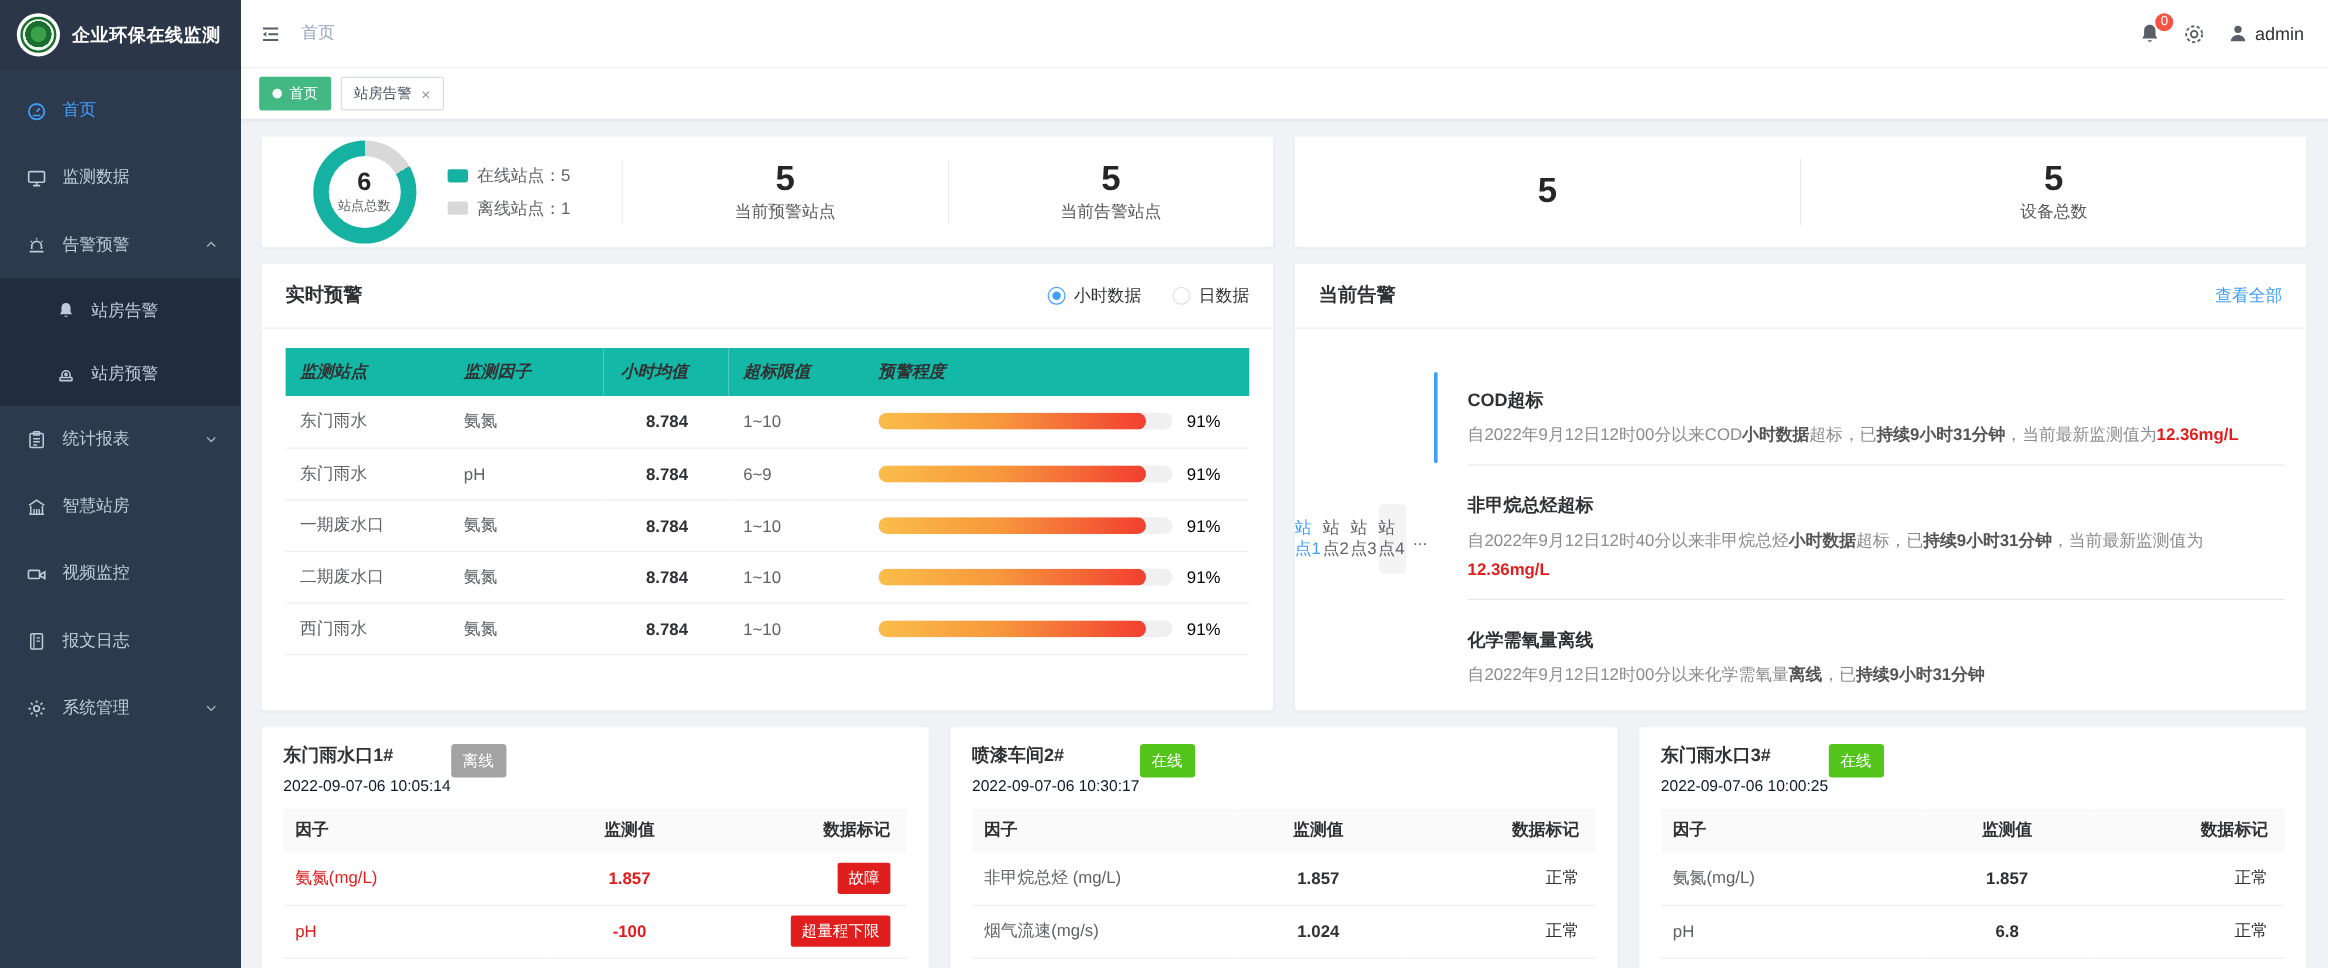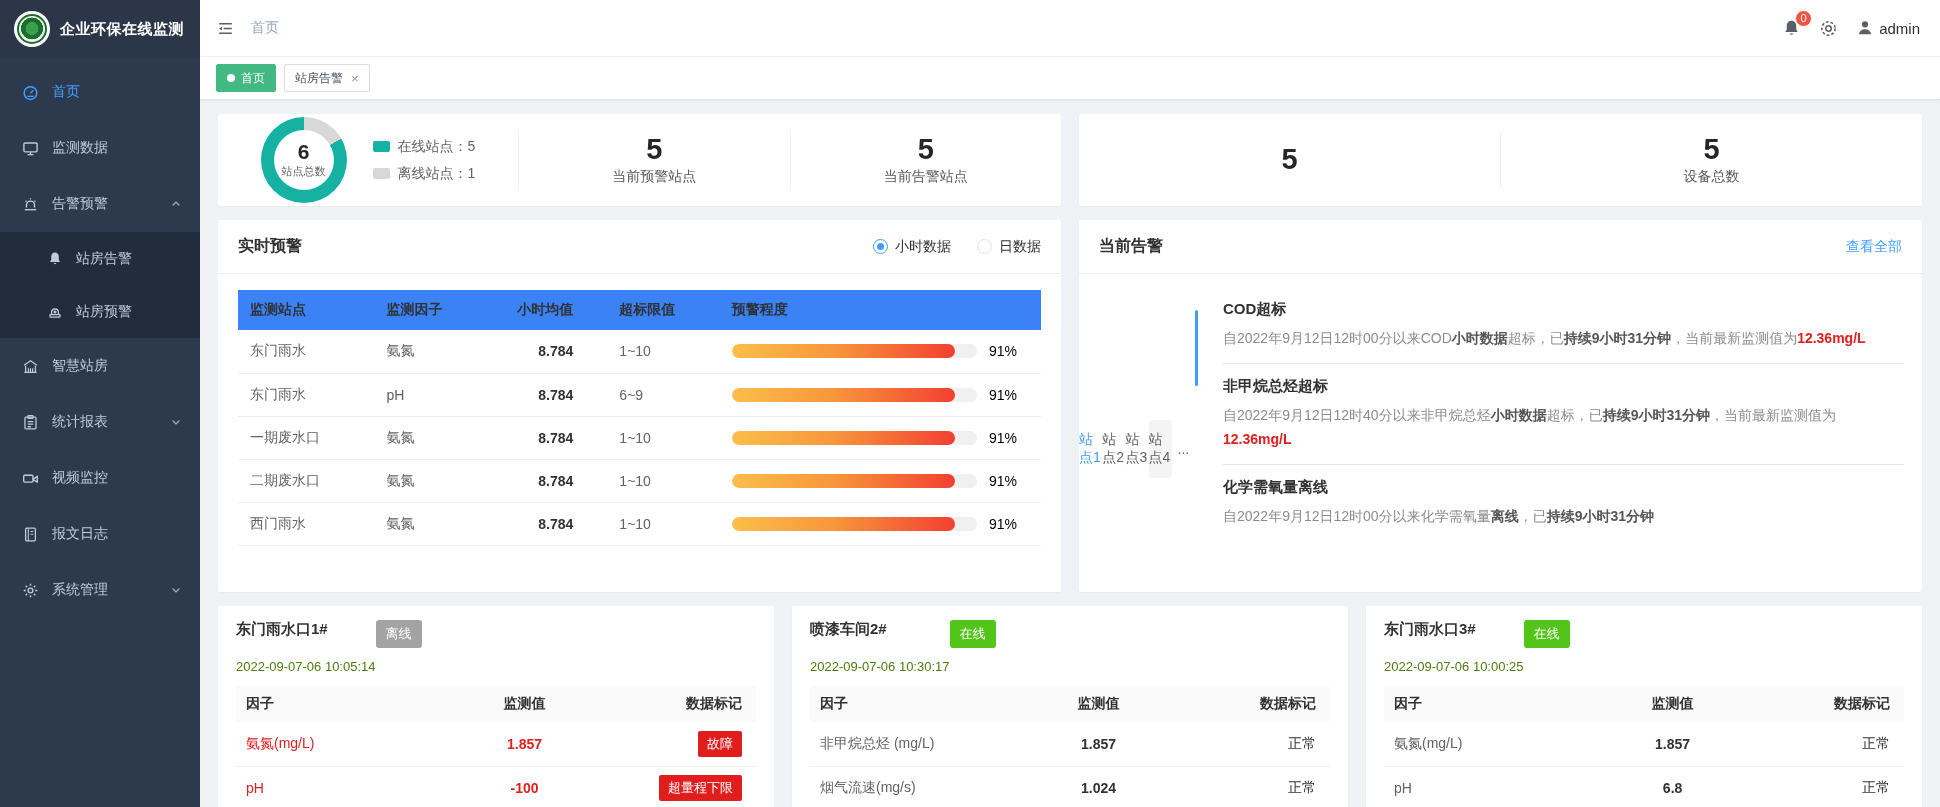--- a/index.html
+++ b/index.html
@@ -68,49 +68,49 @@
   .view-all { font-size:14px; color:#409eff; text-decoration:none; cursor:pointer; }
 
   .radio-group { display:flex; gap:26px; }
   .radio { display:flex; align-items:center; gap:7px; font-size:14px; color:#303133; cursor:pointer; }
   .radio-dot { width:15px; height:15px; border-radius:50%; border:1px solid #dcdfe6; background:#fff; position:relative; flex:none; }
   .radio[data-checked="true"] .radio-dot { border-color:#409eff; }
   .radio[data-checked="true"] .radio-dot::after { content:""; position:absolute; inset:3px; border-radius:50%; background:#409eff; }
 
   .rt-body { padding:16px 20px 0; }
   .rt-table { width:100%; border-collapse:collapse; font-size:14px; }
-  .rt-table th { background:#3b82f6; height:40px; text-align:left; padding:0 12px; color:#303133; font-weight:700; }
+  .rt-table th { background:#14b8a6; height:40px; text-align:left; padding:0 12px; color:#303133; font-weight:700;font-style:italic; }
   .rt-table td { height:43px; padding:0 12px; border-bottom:1px solid #ebeef5; color:#606266; }
   .rt-table .num { text-align:right; padding-right:34px; }
   .rt-table td.num { font-weight:700; color:#303133; }
   .bar-wrap { display:flex; align-items:center; gap:12px; }
   .bar-track { flex:1; height:14px; border-radius:7px; background:#f0f0f0; overflow:hidden; }
   .bar-fill { height:100%; border-radius:7px; background:linear-gradient(90deg,#fabe4a,#f7973c 45%,#f23f31); }
   .bar-pct { width:40px; color:#000000; font-size:14px; }
 
   .alarm-body { display:flex; position:relative; height:calc(100% - 54px); }
   .alarm-rail { width:116px; padding-top:32px; display:flex; flex-direction:row; align-items:center; flex:none; }
   .rail-item { height:58px; width:78px; display:flex; align-items:center; justify-content:center; font-size:14px; color:#606266; border-radius:4px; cursor:pointer; }
   .rail-item.active { color:#409eff; }
   .rail-item.hl { background:#f4f4f5; }
   .alarm-indicator { position:absolute; left:116px; top:36px; width:3px; height:76px; background:#409eff; border-radius:2px; }
   .alarm-content { flex:1; padding:26px 18px 0 28px; overflow:hidden; }
-  .alarm-item { padding-bottom:13px; margin-bottom:13px; border-bottom:1px solid #e8e8e8; }
+  .alarm-item { padding-bottom:13px; margin-bottom:13px; border-bottom:1px solid #e8e8e8;margin-top:24px; }
   .alarm-item:last-child { border-bottom:none; }
   .alarm-item-title { font-size:15px; font-weight:700; color:#303133; margin-bottom:7px; }
   .alarm-desc { font-size:14px; color:#8c8c8c; line-height:24px; }
   .alarm-desc b { color:#555; font-weight:700; }
   .alarm-desc .red { color:#e01e1e; font-weight:700; }
 
   
   .cards-row { display:grid; grid-template-columns:repeat(3,1fr); gap:18px; margin-top:14px; }
   .site-card { background:#fff; border-radius:2px; padding:14px 18px; height:250px; box-shadow:0 1px 2px rgba(0,0,0,.04); }
   .site-head { display:flex; justify-content:flex-start; align-items:flex-start; }
   .site-title { font-size:15px; font-weight:700; color:#303133; }
-  .site-time { font-size:13px; color:#4d7c0f; margin-top:20px; }
+  .site-time { font-size:13px; color:#0f172a; margin-top:8px; }
   .status-badge { font-size:13px; color:#fff; padding:5px 10px; border-radius:3px; }
   .status-badge[data-status="online"] { background:#52c41a; }
   .status-badge[data-status="offline"] { background:#a3a3a3; }
   .card-table { width:100%; border-collapse:collapse; font-size:14px; margin-top:12px; }
   .card-table th { background:#fafafa; height:36px; font-weight:700; color:#303133; text-align:left; padding:0 10px; }
   .card-table th.c2 { text-align:center; }
   .card-table th.c3 { text-align:right; padding-right:14px; }
   .card-table td { height:44px; padding:0 10px; border-bottom:1px solid #f0f0f0; color:#606266; }
   .card-table td.c2 { text-align:center; font-weight:700; color:#303133; }
   .card-table td.c3 { text-align:right; padding-right:14px; }
@@ -168,36 +168,36 @@
         <svg width="16" height="16" viewBox="0 0 16 16" fill="none" stroke="currentColor" stroke-width="1.3">
             <path d="M4.6 10.6V8.4a3.4 3.4 0 0 1 6.8 0v2.2"></path>
             <rect x="3" y="10.6" width="10" height="2.6" rx="0.6"></rect>
             <circle cx="8" cy="8" r="0.9"></circle>
           </svg>
         <span>站房预警</span>
       </div>
     </div>
     <div class="menu-item">
       <svg width="17" height="17" viewBox="0 0 16 16" fill="none" stroke="currentColor" stroke-width="1.2">
+          <rect x="2.8" y="3" width="10.4" height="11" rx="1"></rect>
+          <rect x="5.6" y="1.6" width="4.8" height="2.6" rx="0.6"></rect>
+          <path d="M5.4 7.2h5.2M5.4 9.6h5.2M5.4 12h3"></path>
+        </svg>
+      <span>统计报表</span>
+      <svg class="chev" width="12" height="12" viewBox="0 0 16 16" fill="none" stroke="currentColor" stroke-width="1.6">
+          <path d="M3.5 6l4.5 4.5L12.5 6"></path>
+        </svg>
+    </div>
+    <div class="menu-item">
+      <svg width="17" height="17" viewBox="0 0 16 16" fill="none" stroke="currentColor" stroke-width="1.2">
           <path d="M2 6.8L8 2.6l6 4.2"></path>
           <path d="M3.4 7.2v6.4M12.6 7.2v6.4M2.2 13.6h11.6"></path>
           <path d="M6 9.6v4M10 9.6v4M8 9.6v4" stroke-width="1.1"></path>
         </svg>
       <span>智慧站房</span>
-    </div>
-    <div class="menu-item">
-      <svg width="17" height="17" viewBox="0 0 16 16" fill="none" stroke="currentColor" stroke-width="1.2">
-          <rect x="2.8" y="3" width="10.4" height="11" rx="1"></rect>
-          <rect x="5.6" y="1.6" width="4.8" height="2.6" rx="0.6"></rect>
-          <path d="M5.4 7.2h5.2M5.4 9.6h5.2M5.4 12h3"></path>
-        </svg>
-      <span>统计报表</span>
-      <svg class="chev" width="12" height="12" viewBox="0 0 16 16" fill="none" stroke="currentColor" stroke-width="1.6">
-          <path d="M3.5 6l4.5 4.5L12.5 6"></path>
-        </svg>
     </div>
     <div class="menu-item">
       <svg width="17" height="17" viewBox="0 0 16 16" fill="none" stroke="currentColor" stroke-width="1.3">
           <rect x="1.6" y="5" width="8.8" height="6.4" rx="1"></rect>
           <path d="M10.4 8.6l4-2.4v5.2l-4-2.4z"></path>
         </svg>
       <span>视频监控</span>
     </div>
     <div class="menu-item">
       <svg width="17" height="17" viewBox="0 0 16 16" fill="none" stroke="currentColor" stroke-width="1.2">

